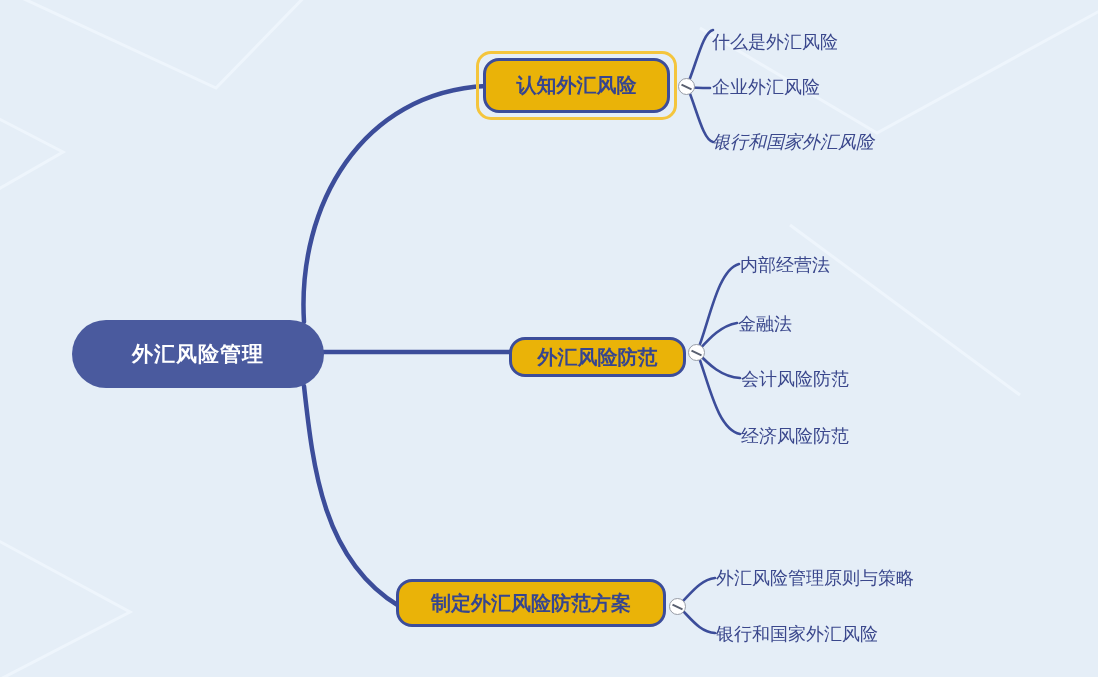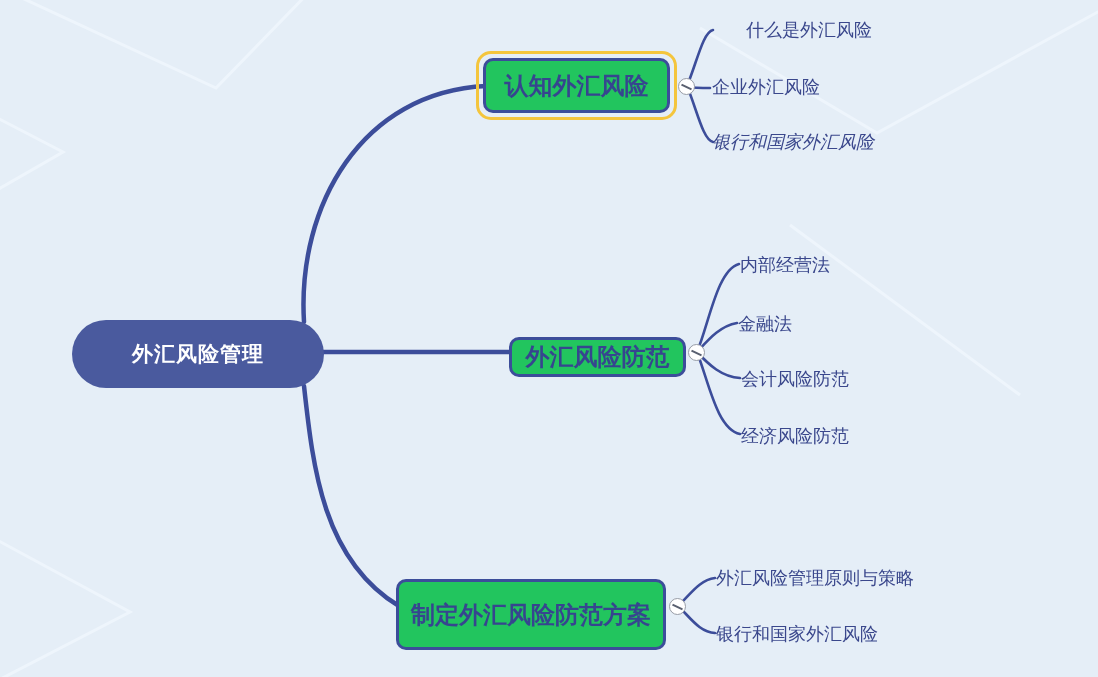--- a/index.html
+++ b/index.html
@@ -37,44 +37,44 @@
     width: 252px;
     height: 68px;
     background: #4a5a9e;
     border-radius: 34px;
     color: #ffffff;
     font-size: 21px;
     font-weight: bold;
     letter-spacing: 1px;
   }
   .branch-node {
-    background: #22c55e;
+    background: #eab308;
     border: 3px solid #3c4d9a;
-    border-radius: 10px;
+    border-radius: 16px;
     color: #36458f;
-    font-size: 24px;
+    font-size: 20px;
     font-weight: bold;
   }
   .highlight-wrap {
     position: absolute;
     left: 476px;
     top: 51px;
     border: 3px solid #f4c53d;
     border-radius: 15px;
     padding: 4px;
     box-sizing: content-box;
   }
   .highlight-wrap .branch-node {
     position: relative;
     left: 0;
     top: 0;
   }
   .b1 { width: 187px; height: 55px; }
   .b2 { left: 509px; top: 337px; width: 177px; height: 40px; }
-  .b3 { left: 396px; top: 579px; width: 270px; height: 71px; }
+  .b3 { left: 396px; top: 579px; width: 270px; height: 48px; }
   .leaf {
     position: absolute;
     transform: translateY(-50%);
     color: #3a478c;
     font-size: 18px;
     white-space: nowrap;
     cursor: pointer;
   }
   .collapse-btn {
     position: absolute;
@@ -145,21 +145,21 @@
   <div class="collapse-btn" style="left:678px; top:78px;">
     <span class="minus-line"></span>
   </div>
   <div class="collapse-btn" style="left:688px; top:344px;">
     <span class="minus-line"></span>
   </div>
   <div class="collapse-btn" style="left:669px; top:598px;">
     <span class="minus-line"></span>
   </div>
 
-  <div class="leaf" style="left:712px; top:30px;margin-left:34px;">什么是外汇风险</div>
+  <div class="leaf" style="left:712px; top:42px;">什么是外汇风险</div>
   <div class="leaf" style="left:712px; top:87px;">企业外汇风险</div>
   <div class="leaf" style="left:712px; top:142px;font-style:italic;">银行和国家外汇风险</div>
 
   <div class="leaf" style="left:740px; top:265px;">内部经营法</div>
   <div class="leaf" style="left:738px; top:324px;">金融法</div>
   <div class="leaf" style="left:741px; top:379px;">会计风险防范</div>
   <div class="leaf" style="left:741px; top:436px;">经济风险防范</div>
 
   <div class="leaf" style="left:716px; top:578px;">外汇风险管理原则与策略</div>
   <div class="leaf" style="left:716px; top:634px;">银行和国家外汇风险</div>

